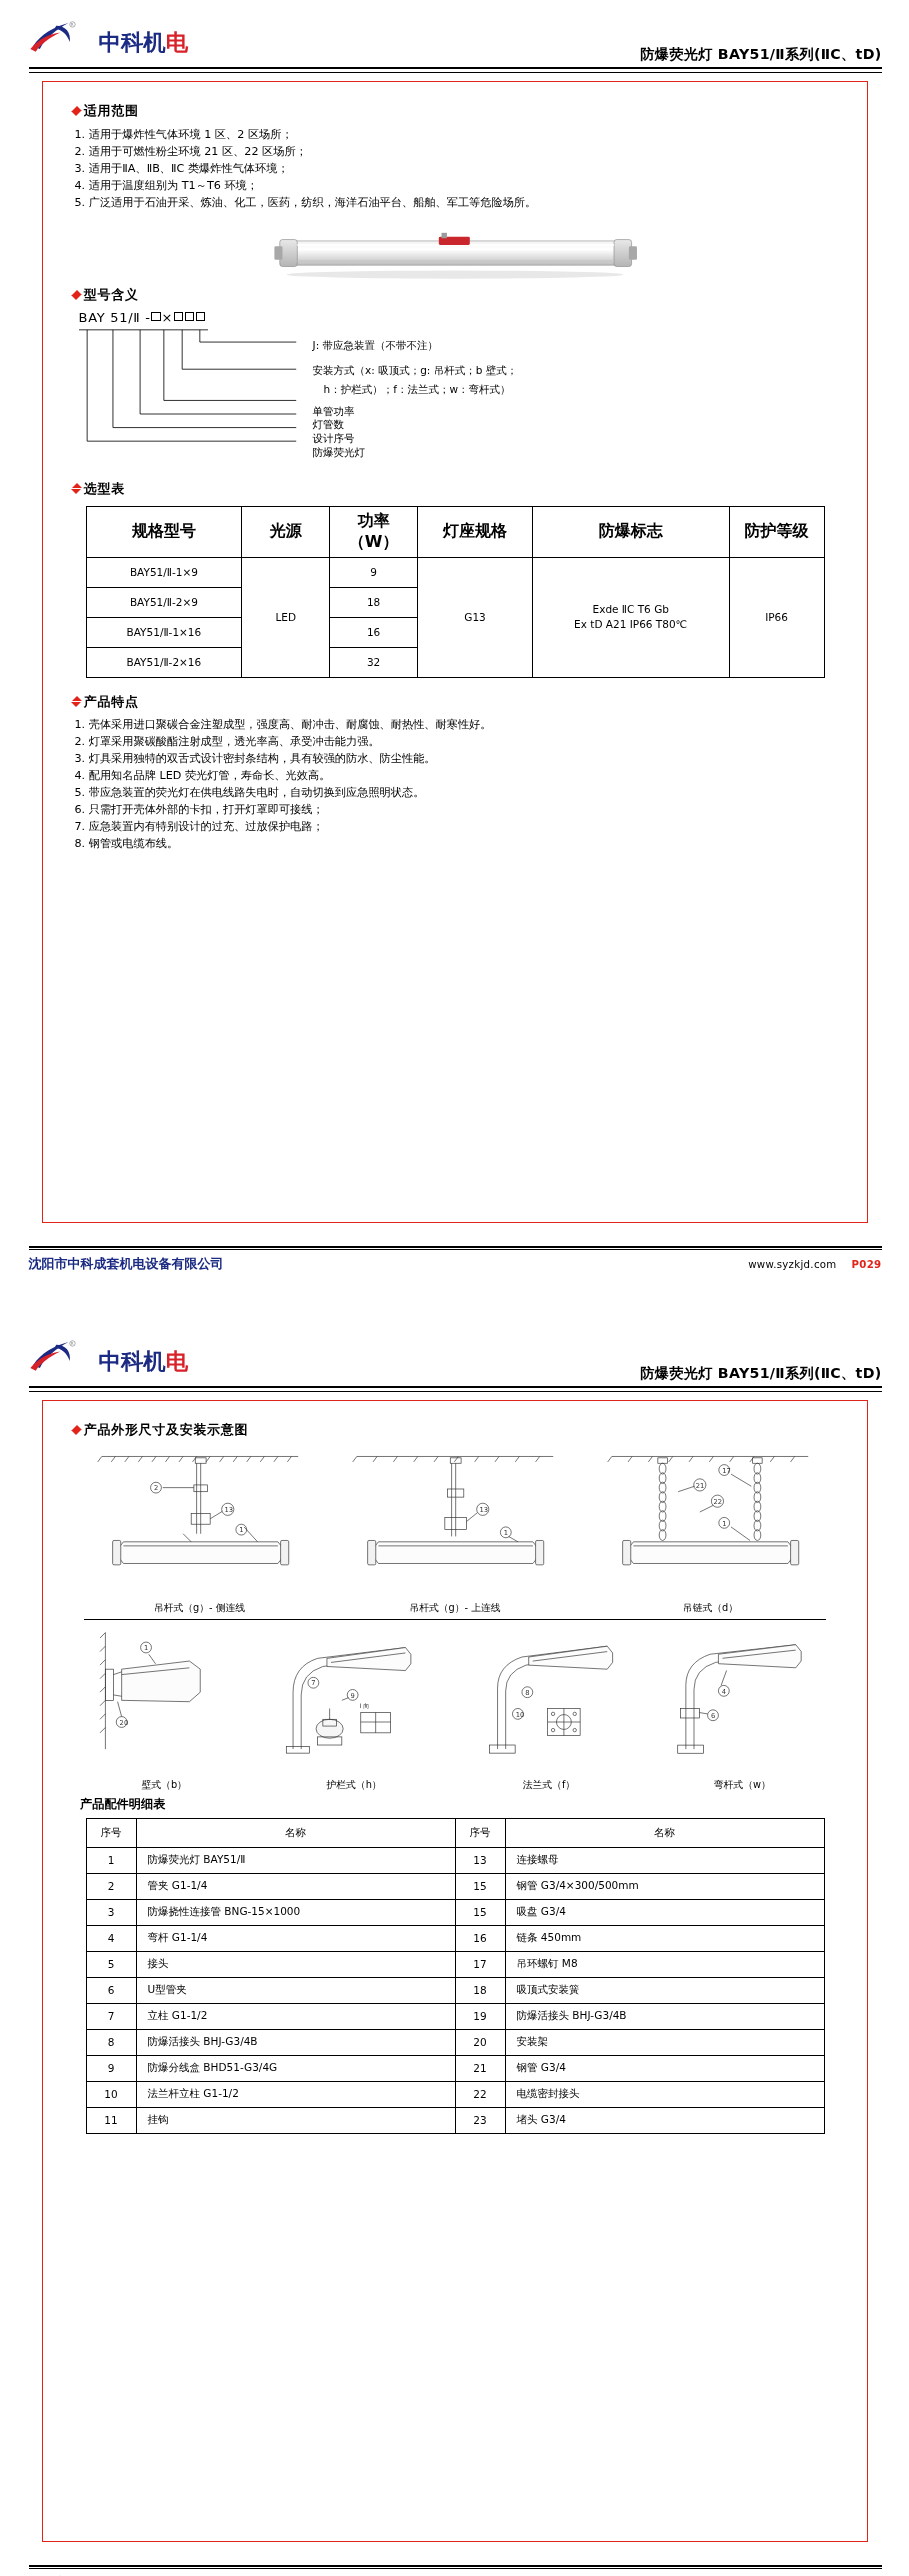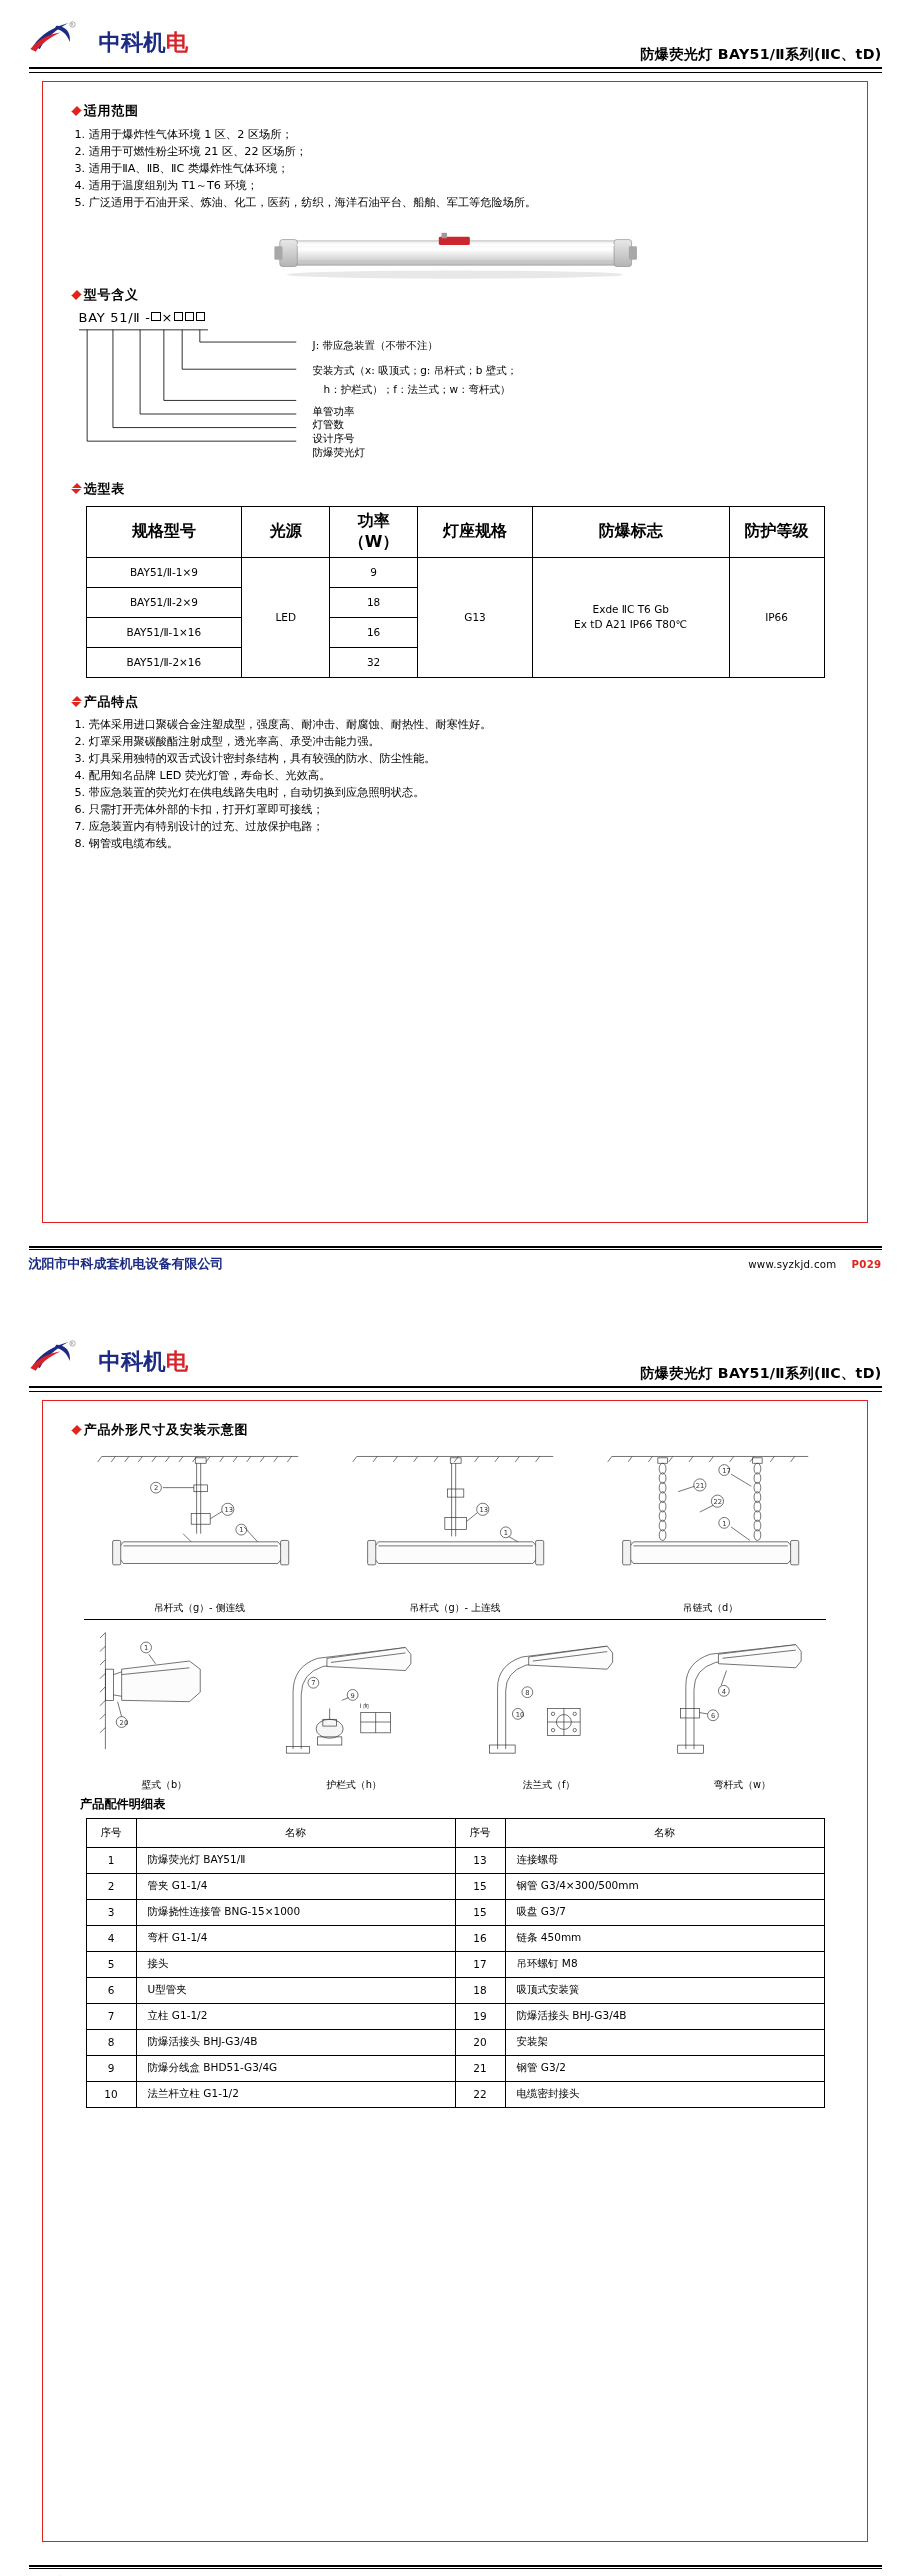--- a/index.html
+++ b/index.html
@@ -707,21 +707,21 @@
             <tr>
               <td class="num pt-outer-l">2</td>
               <td class="nm">管夹 G1-1/4</td>
               <td class="num">15</td>
               <td class="nm pt-outer-r">钢管 G3/4×300/500mm</td>
             </tr>
             <tr>
               <td class="num pt-outer-l">3</td>
               <td class="nm">防爆挠性连接管 BNG-15×1000</td>
               <td class="num">15</td>
-              <td class="nm pt-outer-r">吸盘 G3/7</td>
+              <td class="nm pt-outer-r">吸盘 G3/4</td>
             </tr>
             <tr>
               <td class="num pt-outer-l">4</td>
               <td class="nm">弯杆 G1-1/4</td>
               <td class="num">16</td>
               <td class="nm pt-outer-r">链条 450mm</td>
             </tr>
             <tr>
               <td class="num pt-outer-l">5</td>
               <td class="nm">接头</td>
@@ -743,27 +743,33 @@
             <tr>
               <td class="num pt-outer-l">8</td>
               <td class="nm">防爆活接头  BHJ-G3/4B</td>
               <td class="num">20</td>
               <td class="nm pt-outer-r">安装架</td>
             </tr>
             <tr>
               <td class="num pt-outer-l">9</td>
               <td class="nm">防爆分线盒 BHD51-G3/4G</td>
               <td class="num">21</td>
-              <td class="nm pt-outer-r">钢管 G3/2</td>
+              <td class="nm pt-outer-r">钢管 G3/4</td>
             </tr>
             <tr>
               <td class="num pt-outer-l">10</td>
               <td class="nm">法兰杆立柱 G1-1/2</td>
               <td class="num">22</td>
               <td class="nm pt-outer-r">电缆密封接头</td>
+            </tr>
+            <tr>
+              <td class="num pt-outer-l">11</td>
+              <td class="nm">挂钩</td>
+              <td class="num">23</td>
+              <td class="nm pt-outer-r">堵头 G3/4</td>
             </tr>
           </tbody>
       </table>
 
     </div>
   </div>
 
   <div class="pg-footer">
     <div class="footer-rule"></div>
     <div class="footer-rule thin"></div>

